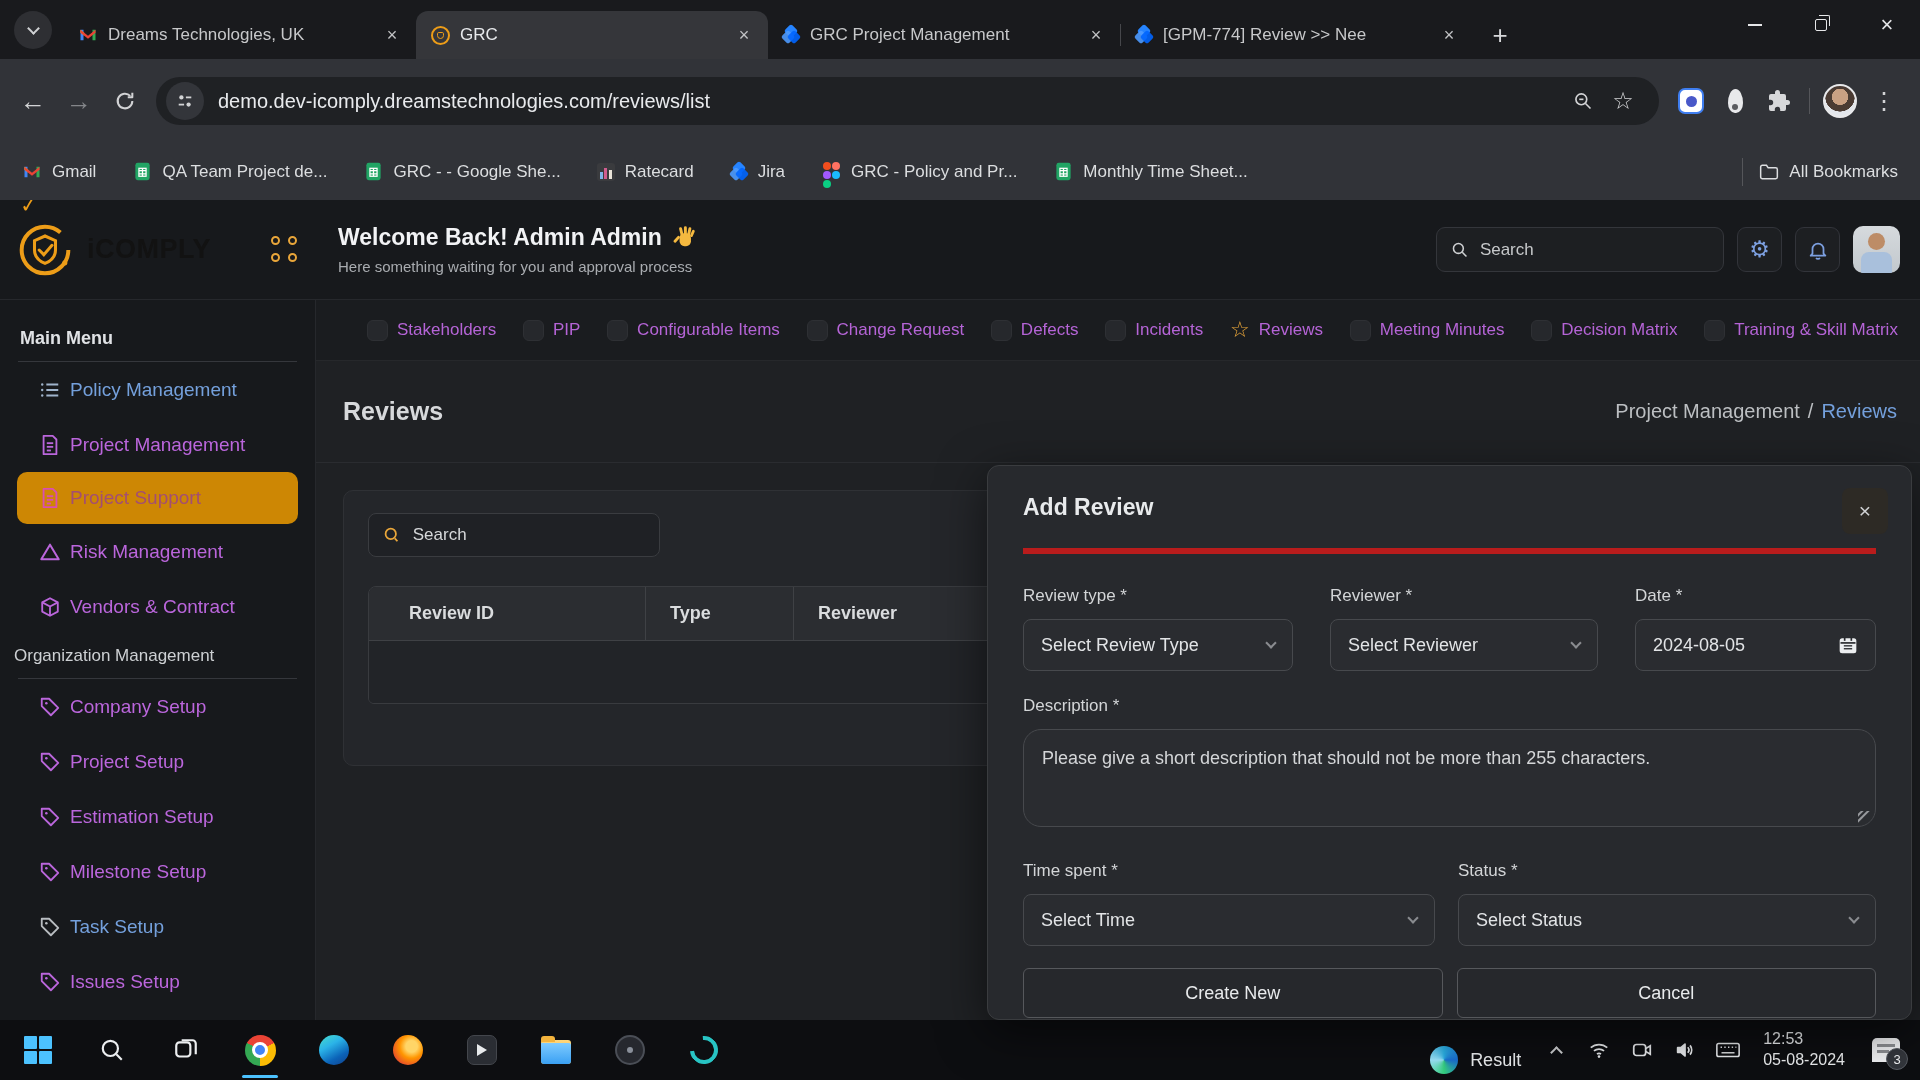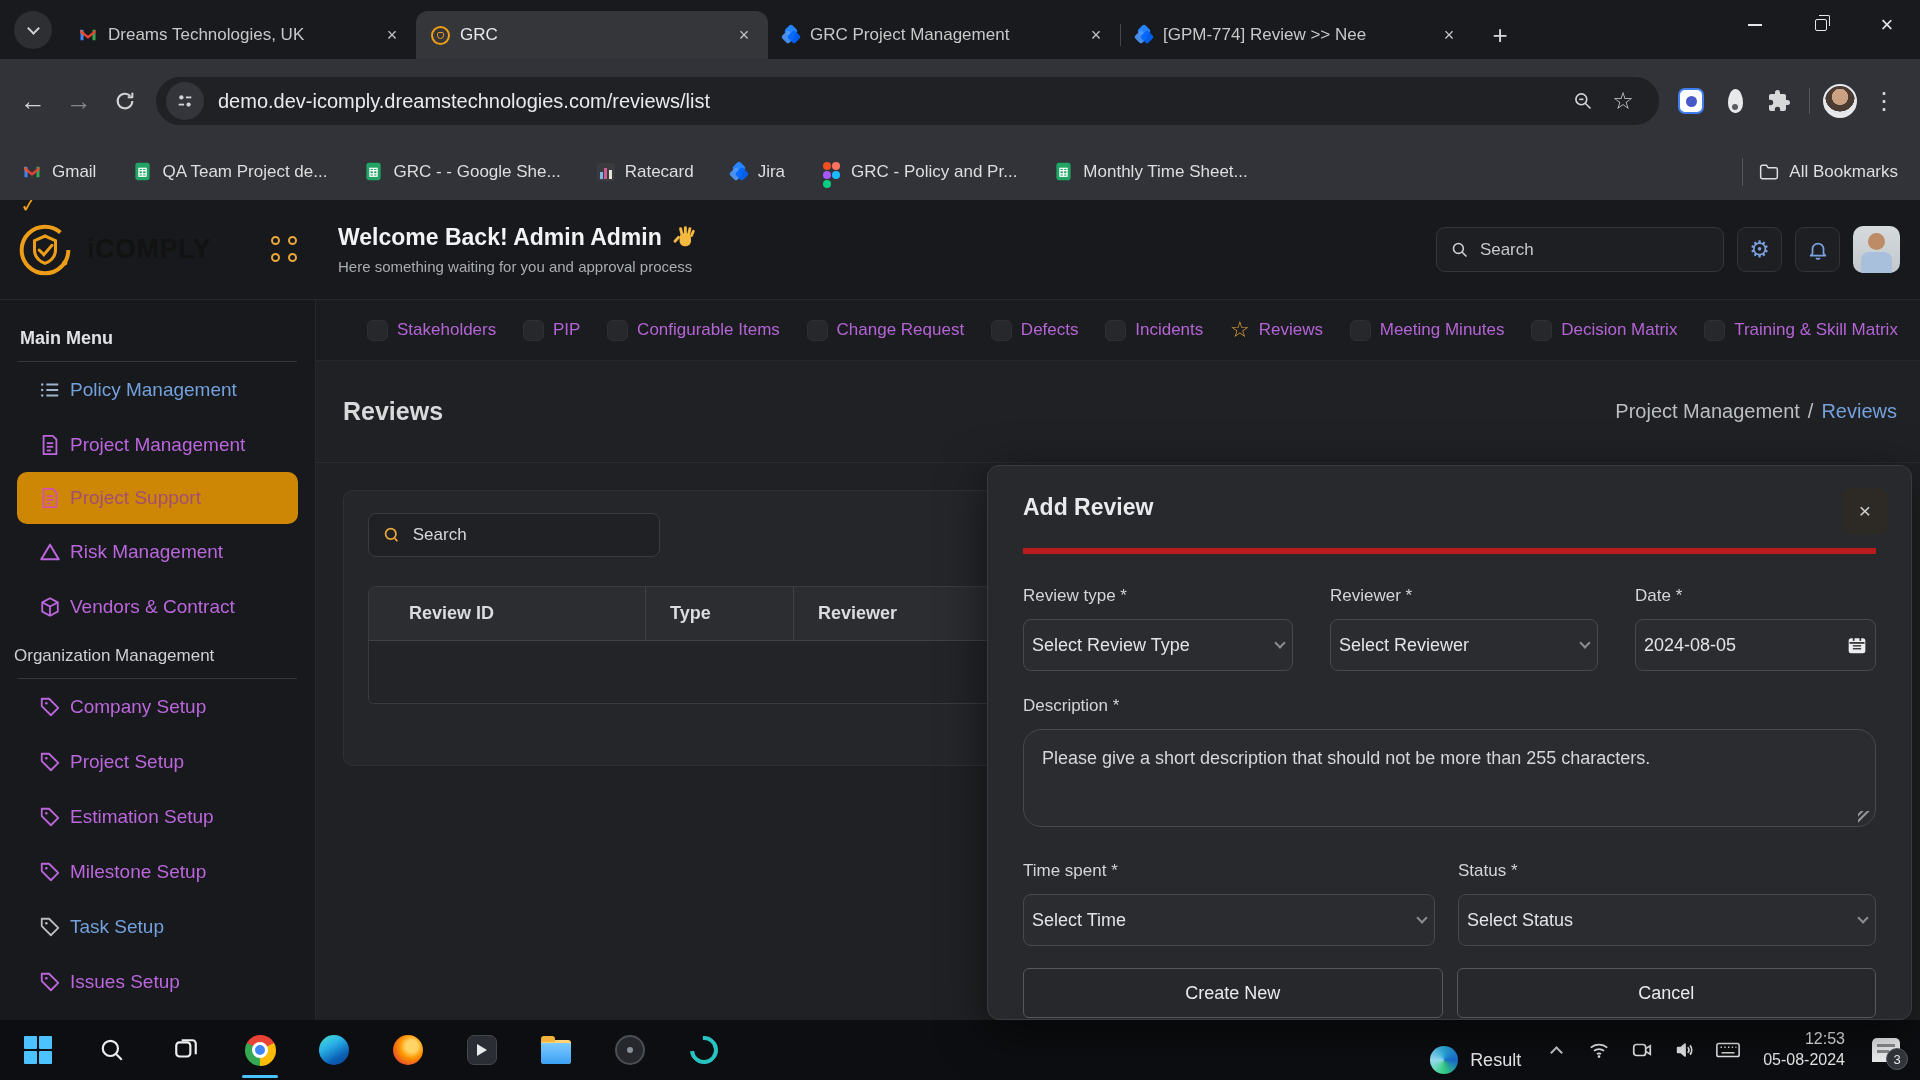--- a/index.html
+++ b/index.html
@@ -125,21 +125,21 @@
 
   
   .modal { position:absolute; top:465px; left:987px; right:8px; height:555px; background:#27292d; border:1px solid #3a3c3f; border-radius:12px; box-shadow:0 12px 48px rgba(0,0,0,.55); padding:0 35px; z-index:40; }
   .modal-head { height:88px; display:flex; align-items:center; border-bottom:6px solid #b91c1c; position:relative; }
   .modal-head h3 { font-size:23px; font-weight:700; color:#e8eaec; }
   .modal-close { position:absolute; right:-12px; top:22px; width:46px; height:46px; background:#2d2a25; border-radius:8px; display:flex; align-items:center; justify-content:center; font-size:21px; color:#d0d2d4; cursor:pointer; }
   .m-row { display:flex; justify-content:space-between; }
   .fg label { display:block; font-size:17px; color:#d3d5d7; margin-bottom:13px; }
   .m-row1 { margin-top:32px; }
   .fg.w1 { width:270px; } .fg.w2 { width:268px; } .fg.w3 { width:241px; }
-  .sel { height:52px; border:1px solid #47494d; background:#2a2c30; border-radius:8px; display:flex; align-items:center; padding:0 8px; font-size:18px; color:#e2e4e6; cursor:pointer; }
+  .sel { height:52px; border:1px solid #47494d; background:#2a2c30; border-radius:8px; display:flex; align-items:center; padding:0 17px; font-size:18px; color:#e2e4e6; cursor:pointer; }
   .sel .chev { margin-left:auto; border-color:#8a8c90; width:8px; height:8px; }
   .sel .cal { margin-left:auto; }
   .fg.desc { margin-top:25px; width:100%; position:relative; }
   .fg.desc textarea { width:100%; height:98px; background:#2a2c30; border:1px solid #47494d; border-radius:18px; resize:none; outline:none; padding:18px 18px; font-size:18px; color:#e2e4e6; font-family:inherit; }
   .fg.desc textarea::placeholder { color:#d4d6d8; }
   .resize-h { position:absolute; right:6px; bottom:8px; width:12px; height:12px; overflow:hidden; pointer-events:none; }
   .resize-h::before { content:""; position:absolute; right:-6px; bottom:-6px; width:18px; height:18px; border-top:2px solid #96989c; transform:rotate(-45deg); }
   .resize-h::after { content:""; position:absolute; right:-9px; bottom:-9px; width:18px; height:18px; border-top:2px solid #96989c; transform:rotate(-45deg); }
   .m-row2 { margin-top:30px; }
   .fg.w4 { width:412px; } .fg.w5 { width:418px; }
@@ -163,21 +163,21 @@
   .darkapp i { width:0; height:0; border-left:10px solid #e8eaec; border-top:6px solid transparent; border-bottom:6px solid transparent; }
   .folder-ico { width:30px; height:24px; background:linear-gradient(#ffd67a,#f3b33d); border-radius:3px; position:relative; margin-top:4px; }
   .folder-ico::before { content:""; position:absolute; left:0; top:-4px; width:14px; height:6px; background:#f3b33d; border-radius:3px 3px 0 0; }
   .folder-ico::after { content:""; position:absolute; left:0; top:3px; width:30px; height:21px; background:linear-gradient(#7ecbff,#3aa0f3); border-radius:0 2px 3px 3px; }
   .teal-ico { width:28px; height:28px; border-radius:50%; border:4px solid #28c4c4; border-left-color:transparent; transform:rotate(40deg); }
   .tb-right { margin-left:auto; display:flex; align-items:center; gap:7px; }
   .widget { display:flex; align-items:center; gap:12px; padding:0 10px; height:44px; cursor:pointer; }
   .swirl { width:28px; height:28px; border-radius:50%; background:conic-gradient(#2bb3e8,#1a6fd4,#35d07f,#9fe8ff,#2bb3e8); }
   .widget span { color:#eceef0; font-size:18px;margin-top:20px; }
   .tray-ico { width:36px; height:40px; display:flex; align-items:center; justify-content:center; cursor:pointer; color:#eceef0; }
-  .clock { text-align:right; color:#eceef0; font-size:16px; line-height:1.3; padding:0 10px; cursor:pointer; }
+  .clock { color:#eceef0; font-size:16px; line-height:1.3; padding:0 10px; cursor:pointer; }
   .notif { position:relative; width:48px; height:44px; display:flex; align-items:center; justify-content:center; cursor:pointer; }
   .bubble { width:28px; height:24px; background:#f2f3f5; border-radius:5px 5px 5px 0; position:relative; }
   .bubble::before { content:""; position:absolute; left:5px; top:6px; width:18px; height:2.5px; background:#8e9094; }
   .bubble::after { content:""; position:absolute; left:5px; top:12px; width:12px; height:2.5px; background:#8e9094; }
   .badge { position:absolute; right:2px; bottom:2px; width:22px; height:22px; border-radius:50%; background:#33363c; color:#f2f3f5; font-size:13px; display:flex; align-items:center; justify-content:center; border:1px solid #595d64; }
 
   svg { display:block; }
 </style>
 </head>
 <body>

